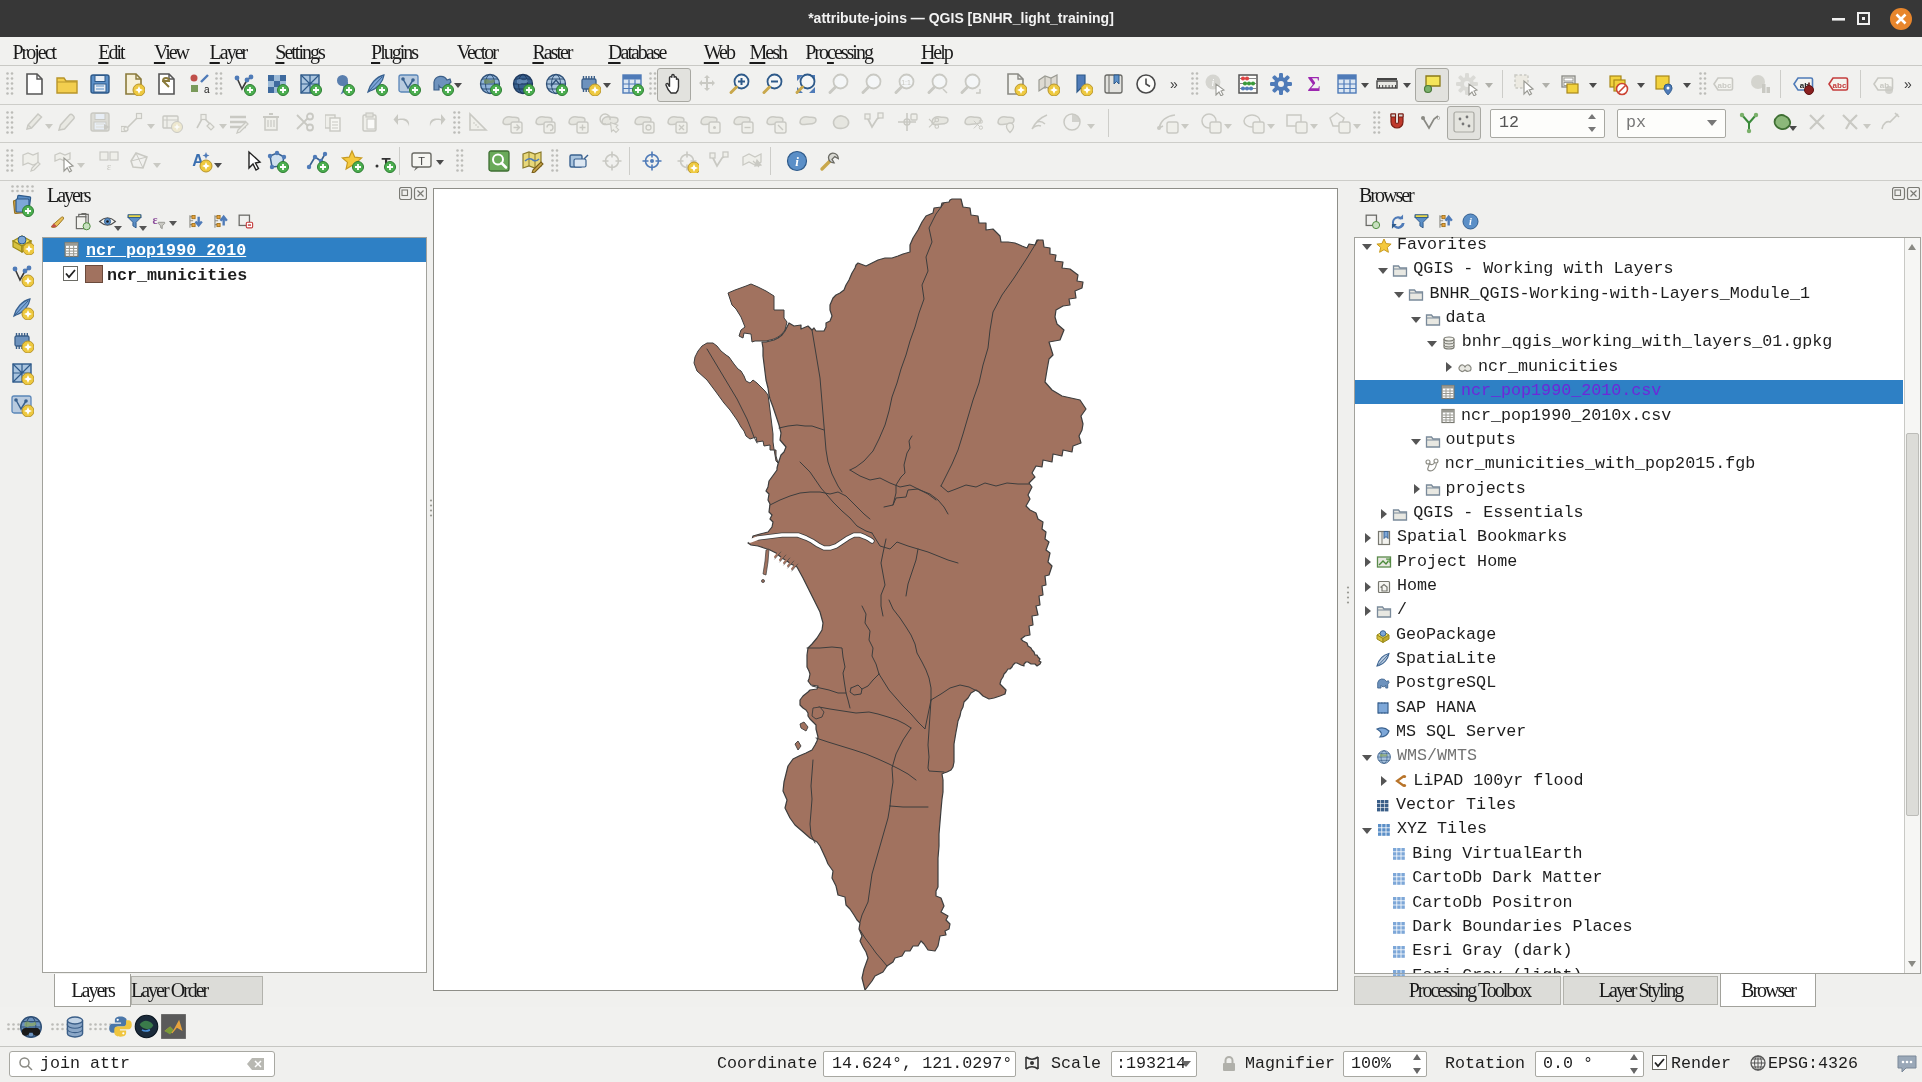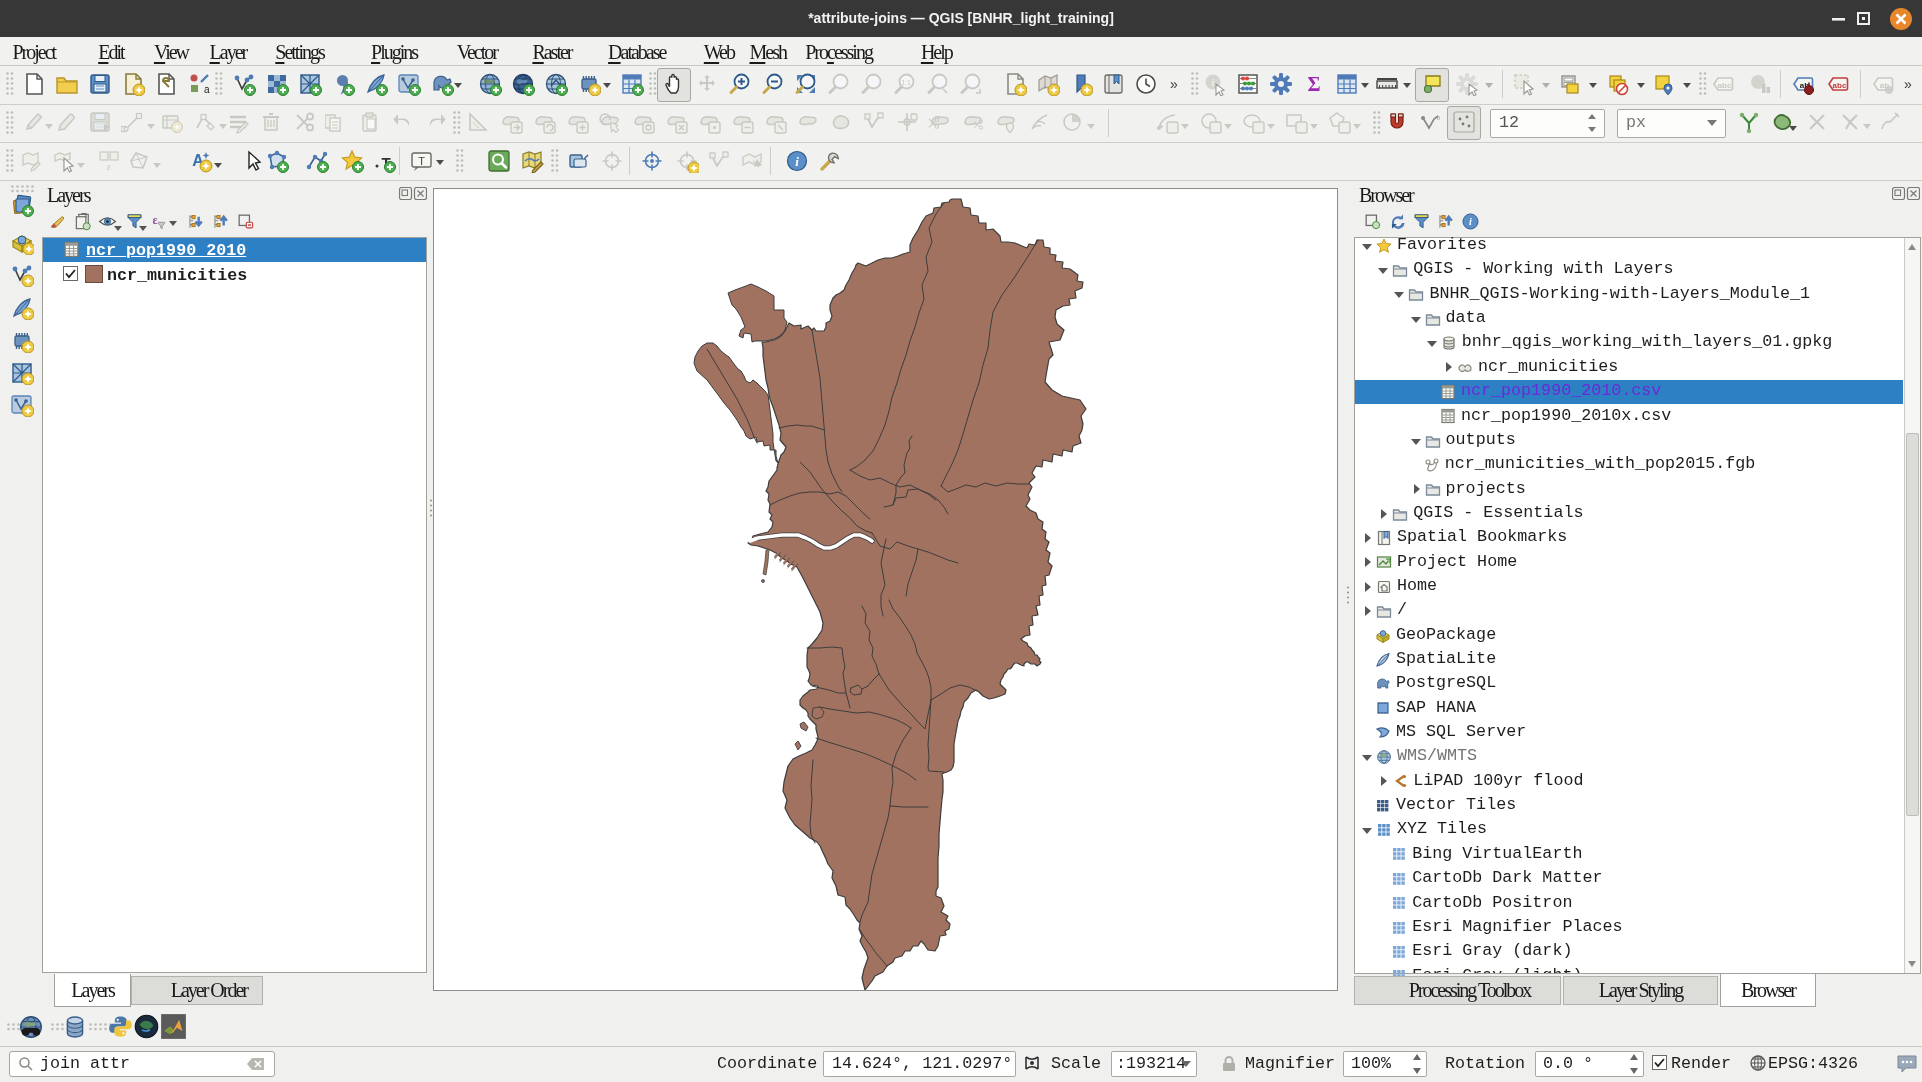--- a/index.html
+++ b/index.html
@@ -1390,21 +1390,21 @@
     <rect x="2.0" y="2.0" width="3.4" height="3.4" fill="#7da7d8"></rect>
     <rect x="2.0" y="6.2" width="3.4" height="3.4" fill="#7da7d8"></rect>
     <rect x="2.0" y="10.4" width="3.4" height="3.4" fill="#7da7d8"></rect>
     <rect x="6.2" y="2.0" width="3.4" height="3.4" fill="#7da7d8"></rect>
     <rect x="6.2" y="6.2" width="3.4" height="3.4" fill="#7da7d8"></rect>
     <rect x="6.2" y="10.4" width="3.4" height="3.4" fill="#7da7d8"></rect>
     <rect x="10.4" y="2.0" width="3.4" height="3.4" fill="#7da7d8"></rect>
     <rect x="10.4" y="6.2" width="3.4" height="3.4" fill="#7da7d8"></rect>
     <rect x="10.4" y="10.4" width="3.4" height="3.4" fill="#7da7d8"></rect>
   </svg>
-<div class="abs mono" style="left:1412.2px;top:916.8px;color:#1d1d1d;">Esri Magnifier Places</div>
+<div class="abs mono" style="left:1412.2px;top:916.8px;color:#1d1d1d;">Dark Boundaries Places</div>
 <svg style="position:absolute;left:1391.2px;top:943.8500000000007px;" width="16" height="16" viewBox="0 0 16 16">
     <rect x="2.0" y="2.0" width="3.4" height="3.4" fill="#7da7d8"></rect>
     <rect x="2.0" y="6.2" width="3.4" height="3.4" fill="#7da7d8"></rect>
     <rect x="2.0" y="10.4" width="3.4" height="3.4" fill="#7da7d8"></rect>
     <rect x="6.2" y="2.0" width="3.4" height="3.4" fill="#7da7d8"></rect>
     <rect x="6.2" y="6.2" width="3.4" height="3.4" fill="#7da7d8"></rect>
     <rect x="6.2" y="10.4" width="3.4" height="3.4" fill="#7da7d8"></rect>
     <rect x="10.4" y="2.0" width="3.4" height="3.4" fill="#7da7d8"></rect>
     <rect x="10.4" y="6.2" width="3.4" height="3.4" fill="#7da7d8"></rect>
     <rect x="10.4" y="10.4" width="3.4" height="3.4" fill="#7da7d8"></rect>
@@ -1438,21 +1438,21 @@
   </svg>
 <svg style="position:absolute;left:1345.5px;top:585px;" width="5" height="22" viewBox="0 0 5 22">
     <circle cx="2" cy="2.5" r="1.1" fill="#9a9a94"></circle>
     <circle cx="2" cy="7.5" r="1.1" fill="#9a9a94"></circle>
     <circle cx="2" cy="12.5" r="1.1" fill="#9a9a94"></circle>
     <circle cx="2" cy="17.5" r="1.1" fill="#9a9a94"></circle>
   </svg>
 <div class="abs" style="left:54px;top:974px;width:77px;height:33px;background:#fff;border:1px solid #a2a29c;border-top:none;box-sizing:border-box;"></div>
 <div class="abs menu" style="left:54px;top:979px;width:77px;text-align:center;">Layers</div>
 <div class="abs" style="left:131px;top:976px;width:132px;height:29px;background:#dcdcd8;border:1px solid #b2b2ac;box-sizing:border-box;"></div>
-<div class="abs menu" style="left:131px;top:979px;width:116px;text-align:right;">Layer Order</div>
+<div class="abs menu" style="left:131px;top:979px;width:116px;text-align:left;">Layer Order</div>
 <div class="abs" style="left:1354px;top:976px;width:207px;height:29px;background:#dcdcd8;border:1px solid #b2b2ac;box-sizing:border-box;"></div>
 <div class="abs menu" style="left:1354px;top:979px;width:207px;text-align:center;margin-left:12px;">Processing Toolbox</div>
 <div class="abs" style="left:1563px;top:976px;width:155px;height:29px;background:#dcdcd8;border:1px solid #b2b2ac;box-sizing:border-box;"></div>
 <div class="abs menu" style="left:1563px;top:979px;width:155px;text-align:center;">Layer Styling</div>
 <div class="abs" style="left:1720px;top:974px;width:96px;height:33px;background:#fff;border:1px solid #a2a29c;border-top:none;box-sizing:border-box;"></div>
 <div class="abs menu" style="left:1720px;top:979px;width:96px;text-align:center;">Browser</div>
 <div class="abs" style="left:0;top:1007px;width:1922px;height:39px;background:#f1f1ef;"></div>
 <svg style="position:absolute;left:6px;top:1022px;" width="26" height="10" viewBox="0 0 26 10">
     <circle cx="2.5" cy="2.5" r="1.3" fill="#bcbcb8"></circle>
     <circle cx="7.5" cy="2.5" r="1.3" fill="#bcbcb8"></circle>

